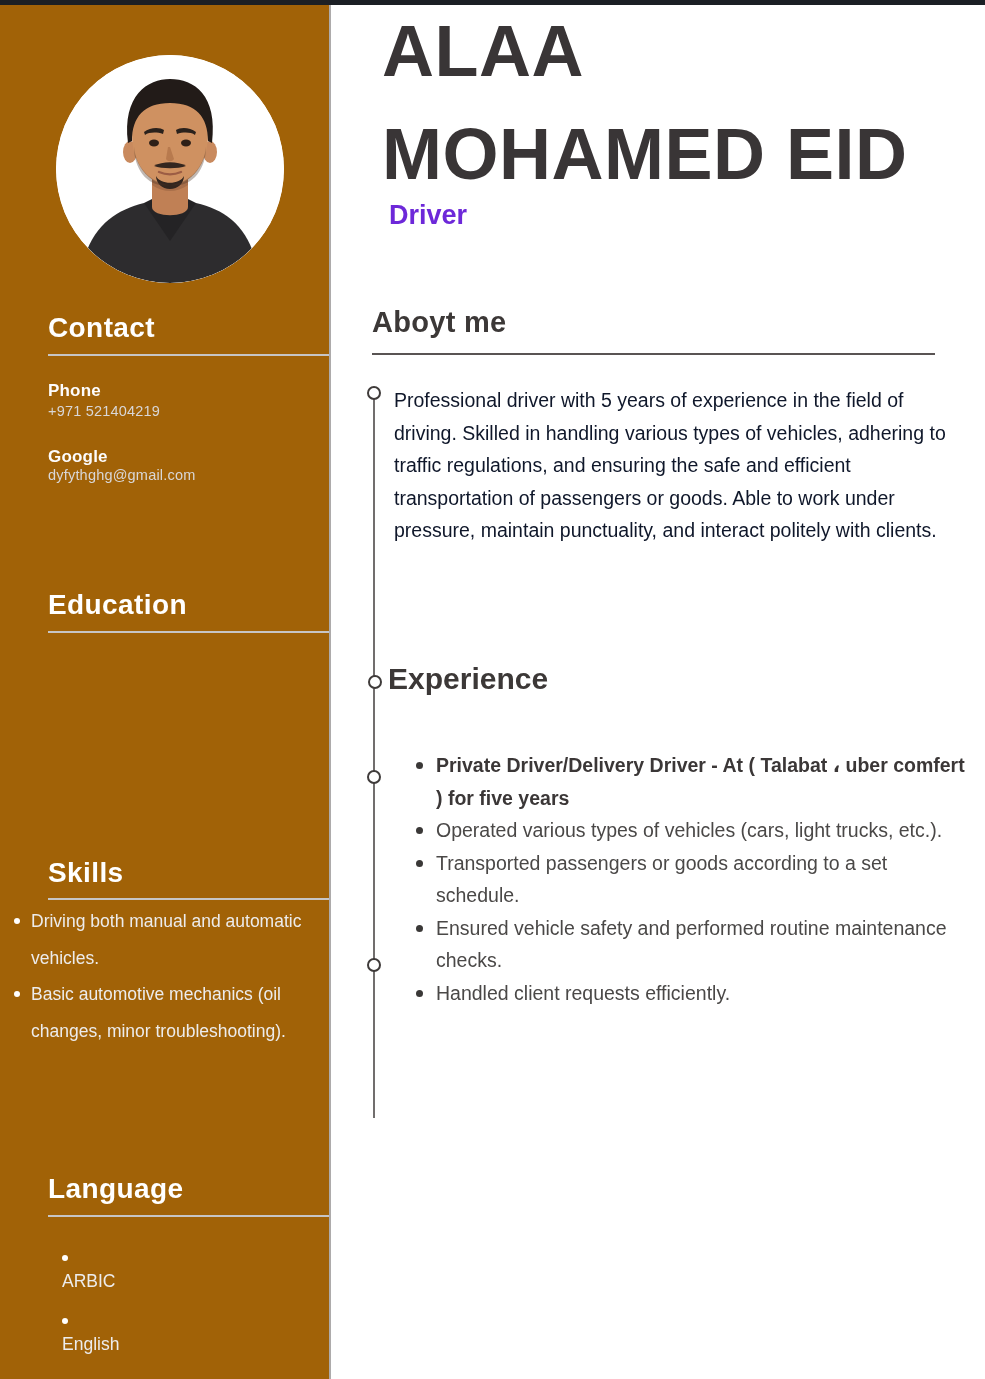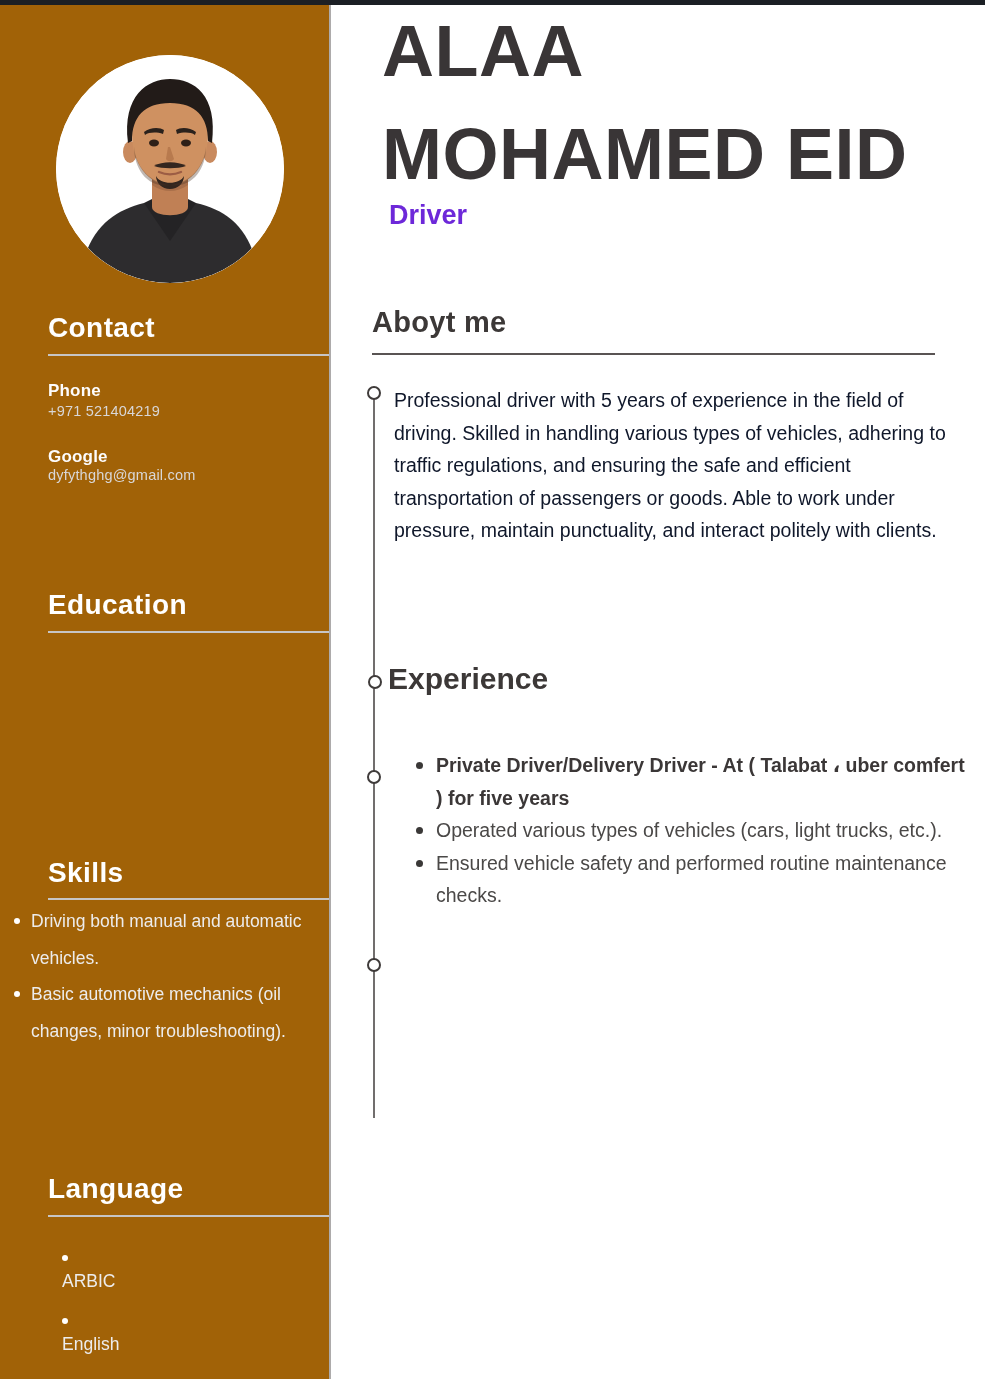--- a/index.html
+++ b/index.html
@@ -156,17 +156,25 @@
       <li>
         <span class="dot"></span>
         <span class="txt">Private Driver/Delivery Driver - At ( Talabat ، uber comfert ) for five years</span>
       </li>
       <li>
         <span class="dot"></span>
         <span class="txt">Operated various types of vehicles (cars, light trucks, etc.).</span>
       </li>
       <li>
         <span class="dot"></span>
+        <span class="txt">Transported passengers or goods according to a set schedule.</span>
+      </li>
+      <li>
+        <span class="dot"></span>
         <span class="txt">Ensured vehicle safety and performed routine maintenance checks.</span>
+      </li>
+      <li>
+        <span class="dot"></span>
+        <span class="txt">Handled client requests efficiently.</span>
       </li>
     </ul>
   </main>
 </div>
 
 </body></html>

